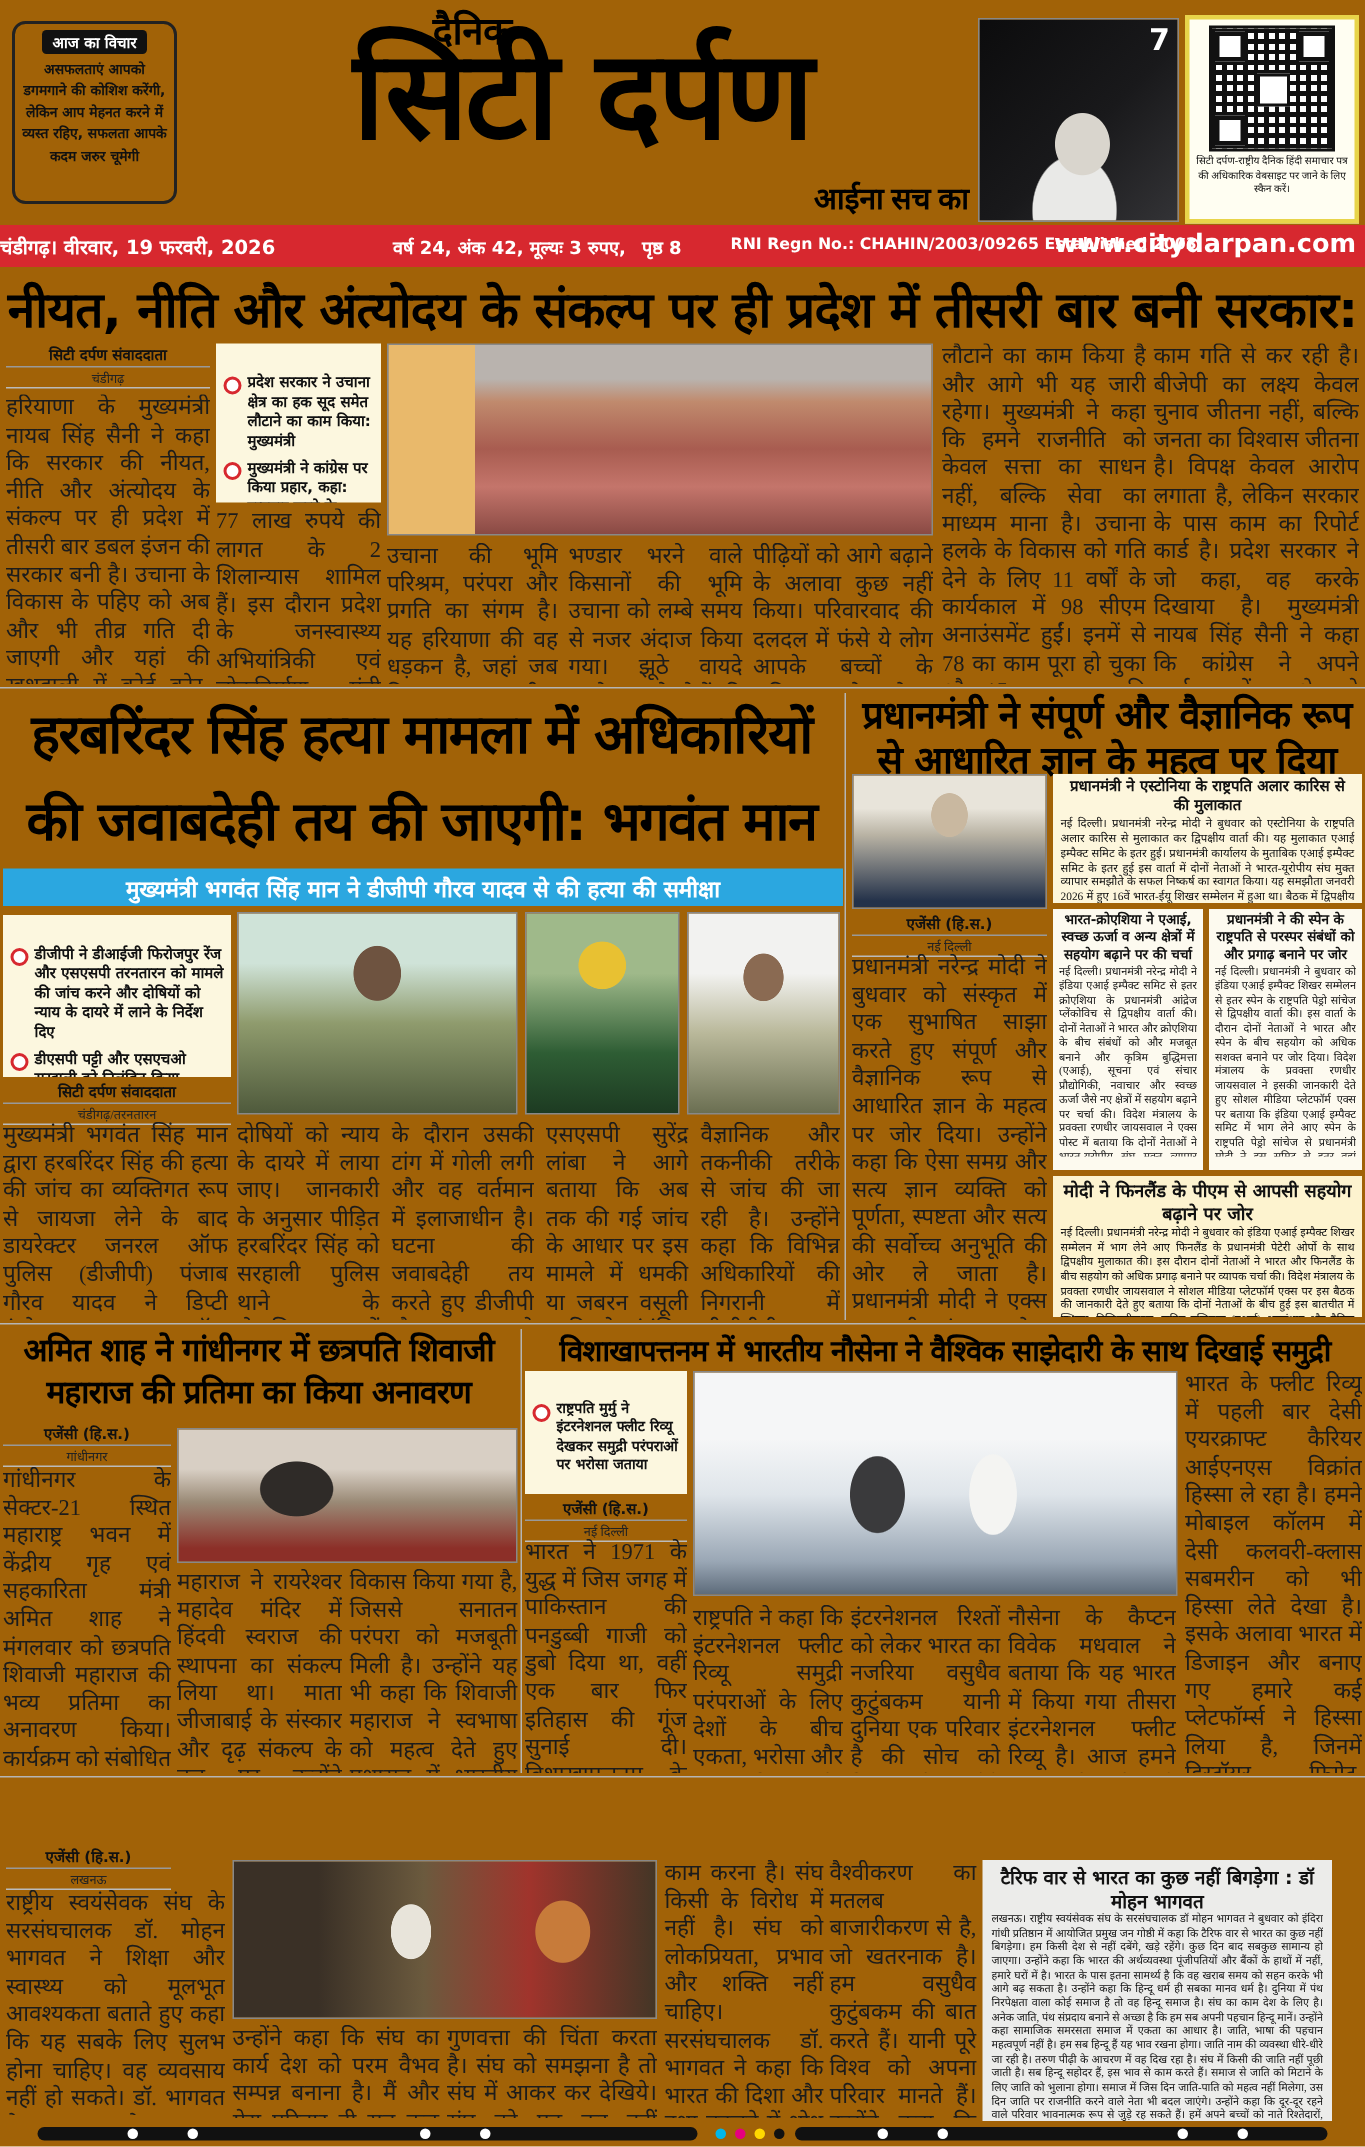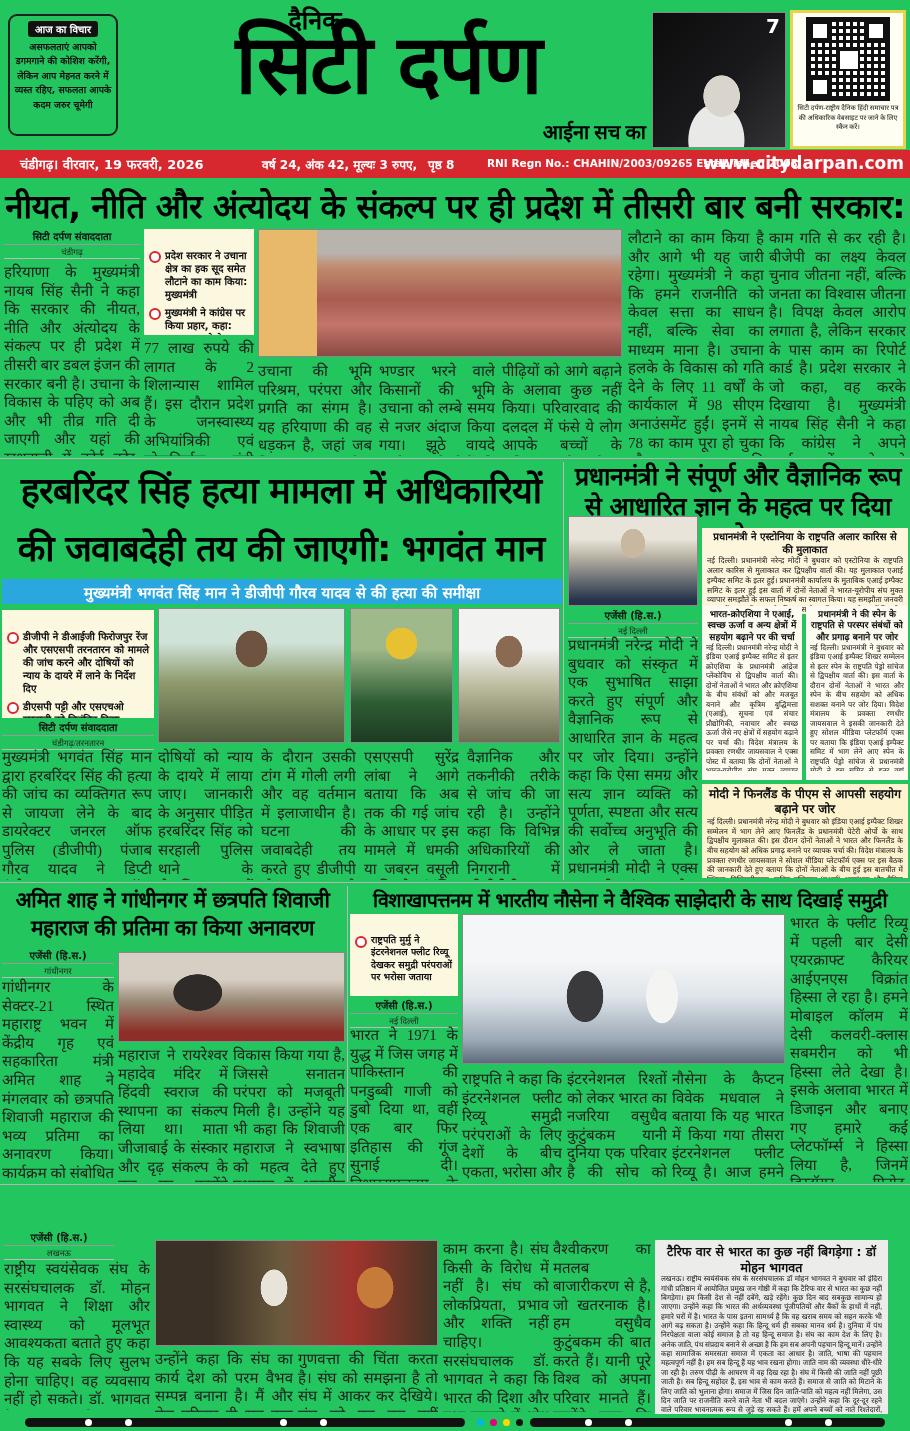--- a/index.html
+++ b/index.html
@@ -1,16 +1,16 @@
 <!DOCTYPE html>
 <html><head>
 <meta charset="utf-8">
 <style>
   html,body{margin:0;padding:0;background:#fff;}
-  .page{position:relative;width:910px;height:1431px;background:#22c55e;overflow:hidden;
+  .page{position:relative;width:910px;height:1431px;background:#a16207;overflow:hidden;
         font-family:"Liberation Serif","DejaVu Serif",serif;color:#111;}
   .abs{position:absolute;}
   .hd{font-family:"DejaVu Sans","Liberation Sans",sans-serif;font-weight:bold;color:#000;text-align:center;}
   .body-txt{font-size:15px;line-height:1.24;text-align:justify;overflow:hidden;color:#1c1c1c;}
   .byline{font-family:"DejaVu Sans",sans-serif;font-weight:bold;font-size:10px;text-align:center;
           border-bottom:1px solid #999;padding-bottom:1px;}
   .dateline{font-size:8.5px;text-align:center;border-bottom:1px solid #bbb;padding:1px 0;color:#222;}
   .bullet-box{background:#fcf7df;padding:20px 5px;box-sizing:border-box;overflow:hidden;}
   .bullet-item{display:flex;gap:4px;font-family:"DejaVu Sans",sans-serif;font-weight:bold;
                font-size:10px;line-height:1.3;text-align:left;margin-bottom:5px;}
@@ -50,21 +50,21 @@
          repeating-linear-gradient(90deg,#111 0 3px,#fff 3px 7px);">
       <div style="position:absolute;left:2px;top:2px;width:14px;height:14px;border:3px solid #111;background:#fff;"></div>
       <div style="position:absolute;right:2px;top:2px;width:14px;height:14px;border:3px solid #111;background:#fff;"></div>
       <div style="position:absolute;left:2px;bottom:2px;width:14px;height:14px;border:3px solid #111;background:#fff;"></div>
       <div style="position:absolute;left:30px;top:30px;width:18px;height:18px;background:#fff;border:2px solid #111;"></div>
     </div>
     <div style="font-size:6.8px;line-height:1.4;padding:0 3px;">सिटी दर्पण-राष्ट्रीय दैनिक हिंदी समाचार पत्र की अधिकारिक वेबसाइट पर जाने के लिए स्कैन करें।</div>
   </div>
 
   <div class="abs" style="left:0;top:150px;width:910px;height:28px;background:#d7282f;color:#fff;font-family:'DejaVu Sans',sans-serif;font-weight:bold;">
-    <span class="abs" style="left:20px;top:5px;font-size:13px;">चंडीगढ़। वीरवार, 19 फरवरी, 2026</span>
+    <span class="abs" style="left:0;top:5px;font-size:13px;">चंडीगढ़। वीरवार, 19 फरवरी, 2026</span>
     <span class="abs" style="left:262px;top:6px;font-size:12px;">वर्ष 24, अंक 42, मूल्यः 3 रुपए,</span>
     <span class="abs" style="left:428px;top:6px;font-size:12px;">पृष्ठ 8</span>
     <span class="abs" style="left:487px;top:7px;font-size:10.5px;">RNI Regn No.: CHAHIN/2003/09265  Established 2003</span>
     <span class="abs" style="right:6px;top:3px;font-size:17px;">www.citydarpan.com</span>
   </div>
 
   <div class="abs hd" style="left:0;top:183px;width:910px;font-size:33px;letter-spacing:-0.5px;">नीयत, नीति और अंत्योदय के संकल्प पर ही प्रदेश में तीसरी बार बनी सरकार: सैनी</div>
 
   <div class="abs" style="left:4px;top:229px;width:136px;">
     <div class="byline">सिटी दर्पण संवाददाता</div>
@@ -140,21 +140,21 @@
 
   <div class="abs photo" style="left:568px;top:516px;width:130px;height:90px;background:
        radial-gradient(ellipse 20px 24px at 50% 30%, #c9b8a0 0 60%, rgba(0,0,0,0) 62%),
        linear-gradient(180deg,#e8e4da 0 25%,#b9b3a4 45%,#24324a 95%);"></div>
   <div class="abs" style="left:568px;top:608px;width:130px;">
     <div class="byline">एजेंसी (हि.स.)</div>
     <div class="dateline">नई दिल्ली</div>
   </div>
   <div class="abs body-txt" style="left:568px;top:636px;width:130px;height:244px;">प्रधानमंत्री नरेन्द्र मोदी ने बुधवार को संस्कृत में एक सुभाषित साझा करते हुए संपूर्ण और वैज्ञानिक रूप से आधारित ज्ञान के महत्व पर जोर दिया। उन्होंने कहा कि ऐसा समग्र और सत्य ज्ञान व्यक्ति को पूर्णता, स्पष्टता और सत्य की सर्वोच्च अनुभूति की ओर ले जाता है। प्रधानमंत्री मोदी ने एक्स पर प्राचीन संस्कृत श्लोक उद्धृत किया, ज्ञानं तेऽहं सविज्ञानमिदं वक्ष्याम्यशेषतः। यज्ज्ञात्वा नेह भूयोऽन्यज्ज्ञातव्यमवशिष्यते। यह श्लोक ज्ञान और विज्ञान अर्थात सैद्धांतिक समझ तथा उसके व्यावहारिक अनुप्रयोग दोनों की समग्रता पर बल देता है। प्रधानमंत्री ने संदेश में रेखांकित किया कि जब व्यक्ति संपूर्ण और प्रमाणित ज्ञान अर्जित करता है, तब उसके लिए जानने योग्य कुछ शेष नहीं रह जाता और वह सत्य के उच्चतम स्तर को प्राप्त करता है।</div>
 
-  <div class="abs boxed" style="left:702px;top:516px;width:206px;height:86px;background:#fdf6dc;padding:3px 5px;margin-top:12px;">
+  <div class="abs boxed" style="left:702px;top:516px;width:206px;height:86px;background:#fdf6dc;padding:3px 5px;">
     <div class="box-title" style="font-size:10px;">प्रधानमंत्री ने एस्टोनिया के राष्ट्रपति अलार कारिस से की मुलाकात</div>
     <div class="box-body" style="font-size:7.6px;height:58px;">नई दिल्ली। प्रधानमंत्री नरेन्द्र मोदी ने बुधवार को एस्टोनिया के राष्ट्रपति अलार कारिस से मुलाकात कर द्विपक्षीय वार्ता की। यह मुलाकात एआई इम्पैक्ट समिट के इतर हुई। प्रधानमंत्री कार्यालय के मुताबिक एआई इम्पैक्ट समिट के इतर हुई इस वार्ता में दोनों नेताओं ने भारत-यूरोपीय संघ मुक्त व्यापार समझौते के सफल निष्कर्ष का स्वागत किया। यह समझौता जनवरी 2026 में हुए 16वें भारत-ईयू शिखर सम्मेलन में हुआ था। बैठक में द्विपक्षीय संबंधों की समीक्षा की गई।</div>
   </div>
 
   <div class="abs boxed" style="left:702px;top:606px;width:100px;height:174px;background:#fdfaef;padding:3px 4px;">
     <div class="box-title" style="font-size:9px;">भारत-क्रोएशिया ने एआई, स्वच्छ ऊर्जा व अन्य क्षेत्रों में सहयोग बढ़ाने पर की चर्चा</div>
     <div class="box-body" style="font-size:7.3px;height:128px;">नई दिल्ली। प्रधानमंत्री नरेन्द्र मोदी ने इंडिया एआई इम्पैक्ट समिट से इतर क्रोएशिया के प्रधानमंत्री आंद्रेज प्लेंकोविच से द्विपक्षीय वार्ता की। दोनों नेताओं ने भारत और क्रोएशिया के बीच संबंधों को और मजबूत बनाने और कृत्रिम बुद्धिमत्ता (एआई), सूचना एवं संचार प्रौद्योगिकी, नवाचार और स्वच्छ ऊर्जा जैसे नए क्षेत्रों में सहयोग बढ़ाने पर चर्चा की। विदेश मंत्रालय के प्रवक्ता रणधीर जायसवाल ने एक्स पोस्ट में बताया कि दोनों नेताओं ने भारत-यूरोपीय संघ मुक्त व्यापार समझौते को जल्द लागू करने के लिए काम करने पर सहमति जताई।</div>
   </div>
   <div class="abs boxed" style="left:806px;top:606px;width:102px;height:174px;background:#fdfaef;padding:3px 4px;">
     <div class="box-title" style="font-size:9px;">प्रधानमंत्री ने की स्पेन के राष्ट्रपति से परस्पर संबंधों को और प्रगाढ़ बनाने पर जोर</div>

